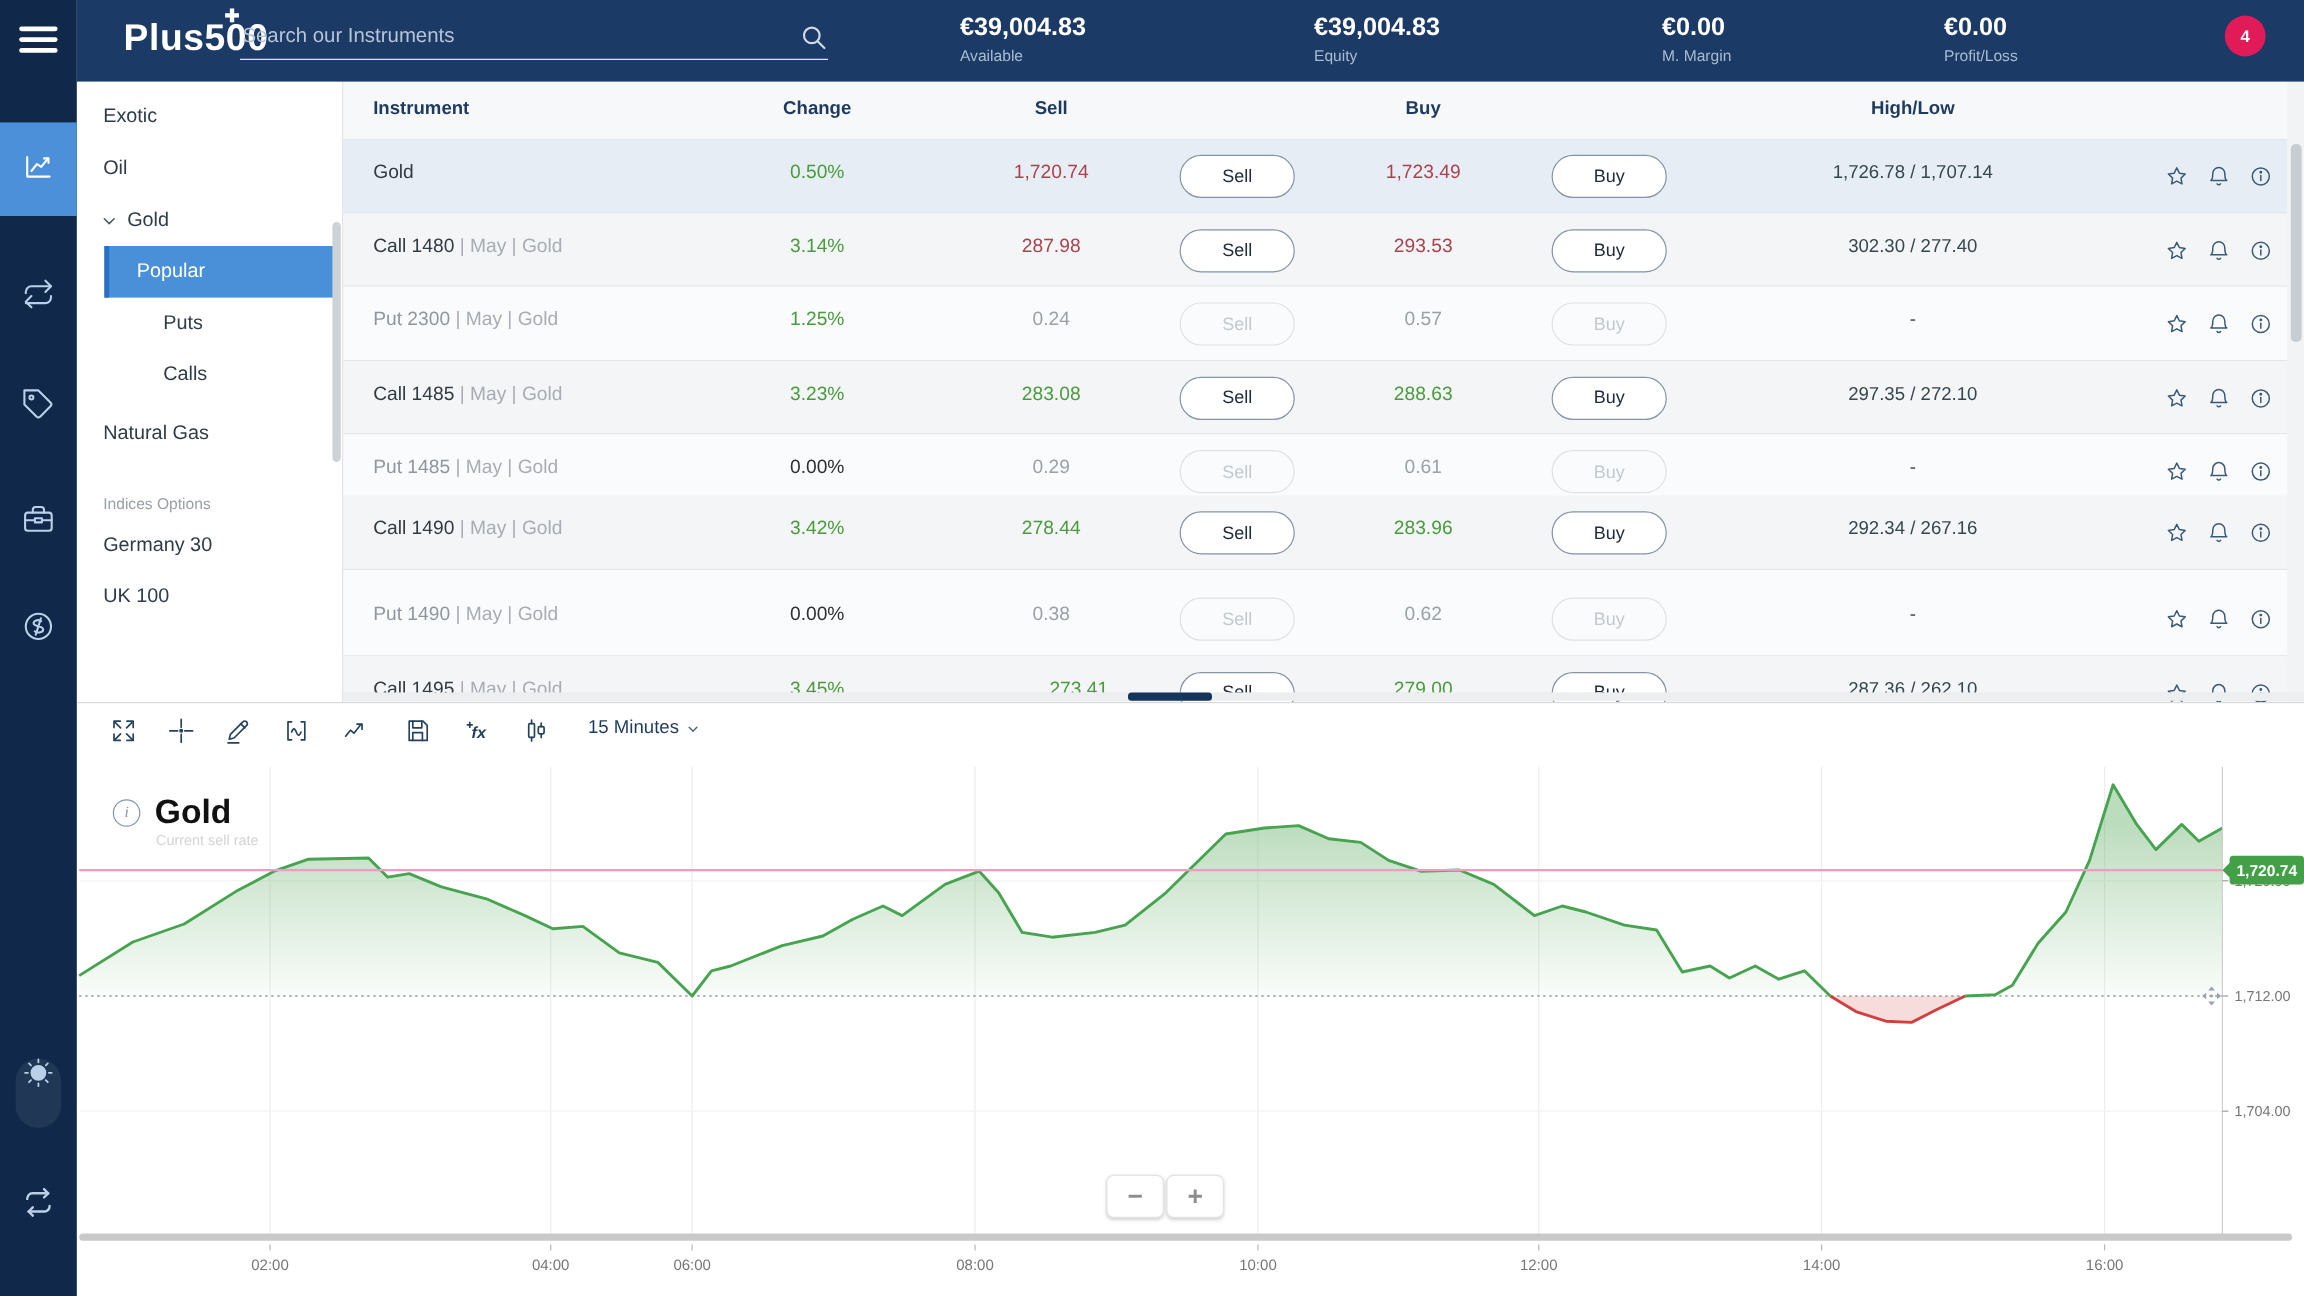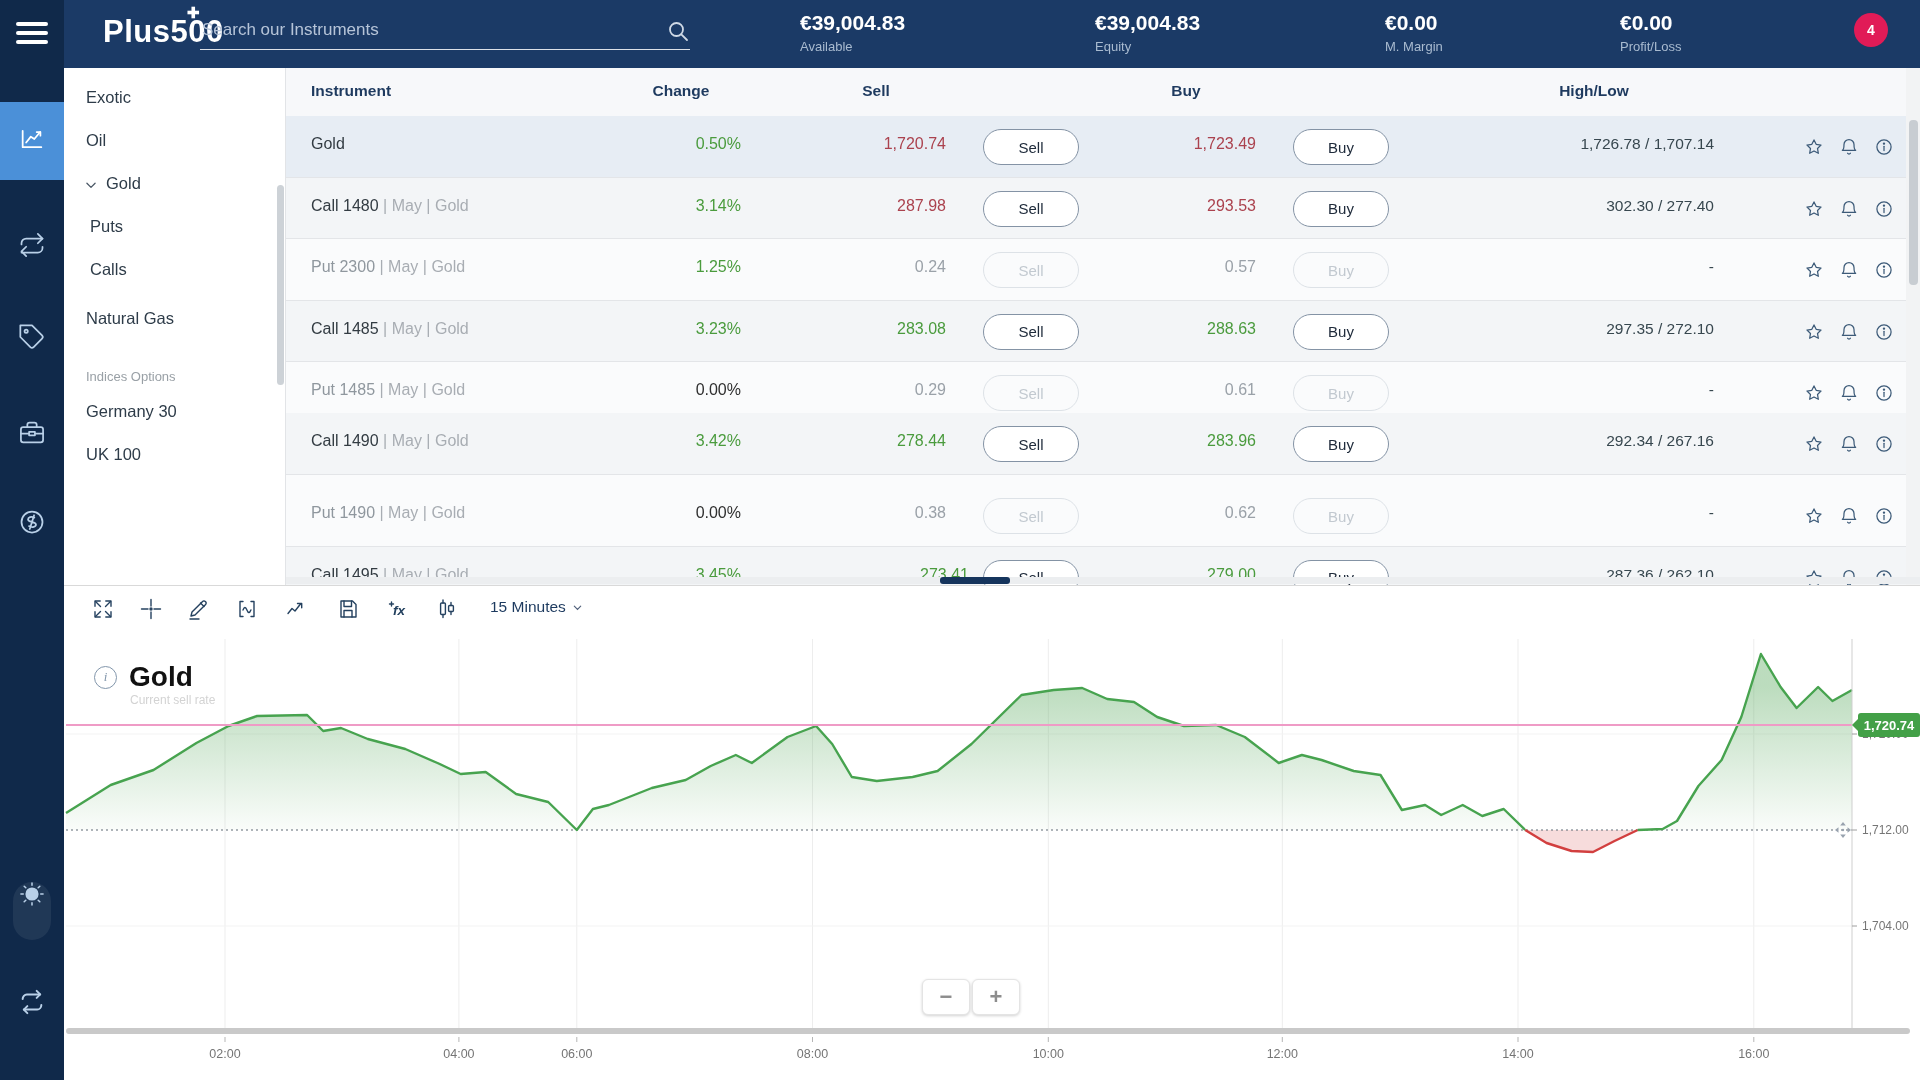--- a/index.html
+++ b/index.html
@@ -26,41 +26,41 @@
   .search .mag{position:absolute;right:4px;top:5px;width:24px;height:24px}
   .stat{position:absolute;top:11px;color:#fff}
   .stat .v{font-size:21px;font-weight:bold}
   .stat .l{font-size:13px;color:#a9bbd0;margin-top:4px}
   .notif{position:absolute;left:1790px;top:13px;width:34px;height:34px;border-radius:50%;background:#e11b57;
        color:#fff;font-size:14px;font-weight:bold;display:flex;align-items:center;justify-content:center;cursor:pointer}
 
   
   .sidebar{position:absolute;left:64px;top:68px;width:221px;height:517px;background:#fff;border-right:1px solid #e2e4e7;z-index:10;overflow:hidden}
   .side-item{height:43px;display:flex;align-items:center;padding-left:22px;font-size:16.5px;color:#2e3c49;cursor:pointer;position:relative}
-  .side-sub{padding-left:26px}
+  .side-sub{padding-left:72px}
   .side-section{height:36px;display:flex;align-items:flex-end;padding:0 0 6px 22px;font-size:13px;color:#99a0a6}
   .side-item.selected{background:#4a90d9;color:#fff;margin-left:23px;margin-right:2px;padding-left:23px;border-left:4px solid #2b6fc0}
   .side-item .chev{width:14px;height:14px;margin-right:8px;margin-left:-2px;color:#4b5866}
   .side-scroll{position:absolute;right:1px;top:117px;width:7px;height:200px;background:#cdd2d7;border-radius:4px;cursor:pointer}
   .mt6{margin-top:6px}.mt8{margin-top:8px}.pt8{padding-top:8px}
 
   
   .tablewrap{position:absolute;left:285px;top:68px;width:1635px;height:517px;background:#fafbfc;z-index:5}
   .thead{position:relative;height:48px;background:#f7f8fa;border-bottom:1px solid #d9dbde;font-weight:bold;font-size:15.5px;color:#1e3a5f}
   .thead span{position:absolute;top:14px}
   .rows{position:absolute;left:0;top:48px;width:1635px;height:469px;overflow:hidden}
   .trow{position:absolute;left:0;width:1635px;height:61.5px;border-bottom:1px solid #e3e5e8;box-sizing:border-box;cursor:pointer}
   .trow.alt{background:#f3f5f7}
   .trow.even{background:#fafbfc}
   .trow.selected{background:#e7edf4}
   .cell{position:absolute;top:19px;font-size:16px}
   .c-inst{left:26px;color:#323b42}
   .c-inst .sfx{color:#a8adb3}
   .c-inst.dim{color:#8f979e}
-  .c-center{text-align:right}
+  .c-center{text-align:center}
   .t-green{color:#4a9b3d}.t-red{color:#ab424e}.t-gray{color:#9aa1a8}.t-black{color:#2f2f2f}
   .pill{position:absolute;top:13px;width:96px;height:36px;border-radius:18px;background:#fff;border:1.5px solid #8493a5;
         color:#202c3c;font-size:15px;font-family:inherit;cursor:pointer}
   .pill.off{border-color:#dde2e7;color:#c2c9d0;background:transparent;cursor:default}
   .ric{position:absolute;top:21px;width:20px;height:20px;color:#3c5a78;cursor:pointer}
   .ric svg{width:20px;height:20px}
   .hl{color:#37474f;font-size:15.5px}
   .vscroll-track{position:absolute;right:0;top:0;width:14px;height:517px;background:#f2f3f4}
   .vscroll{position:absolute;right:2px;top:52px;width:9px;height:165px;background:#c8cdd2;border-radius:4px;cursor:pointer}
   .hscroll-track{position:absolute;left:0;top:509px;width:1635px;height:7px;background:#eceef0}
@@ -183,20 +183,23 @@
         <span>Exotic</span>
       </div>
       <div class="side-item">
         <span>Oil</span>
       </div>
       <div class="side-item">
         <span class="chev"><svg viewBox="0 0 24 24" fill="none" stroke="currentColor" stroke-width="2.2" stroke-linecap="round" stroke-linejoin="round">
             <path d="M5 9l7 7 7-7"></path>
           </svg></span>
         <span>Gold</span>
+      </div>
+      <div class="side-item selected">
+        <span>Popular</span>
       </div>
       <div class="side-item side-sub">
         <span>Puts</span>
       </div>
       <div class="side-item side-sub">
         <span>Calls</span>
       </div>
       <div class="side-item mt6">
         <span>Natural Gas</span>
       </div>

